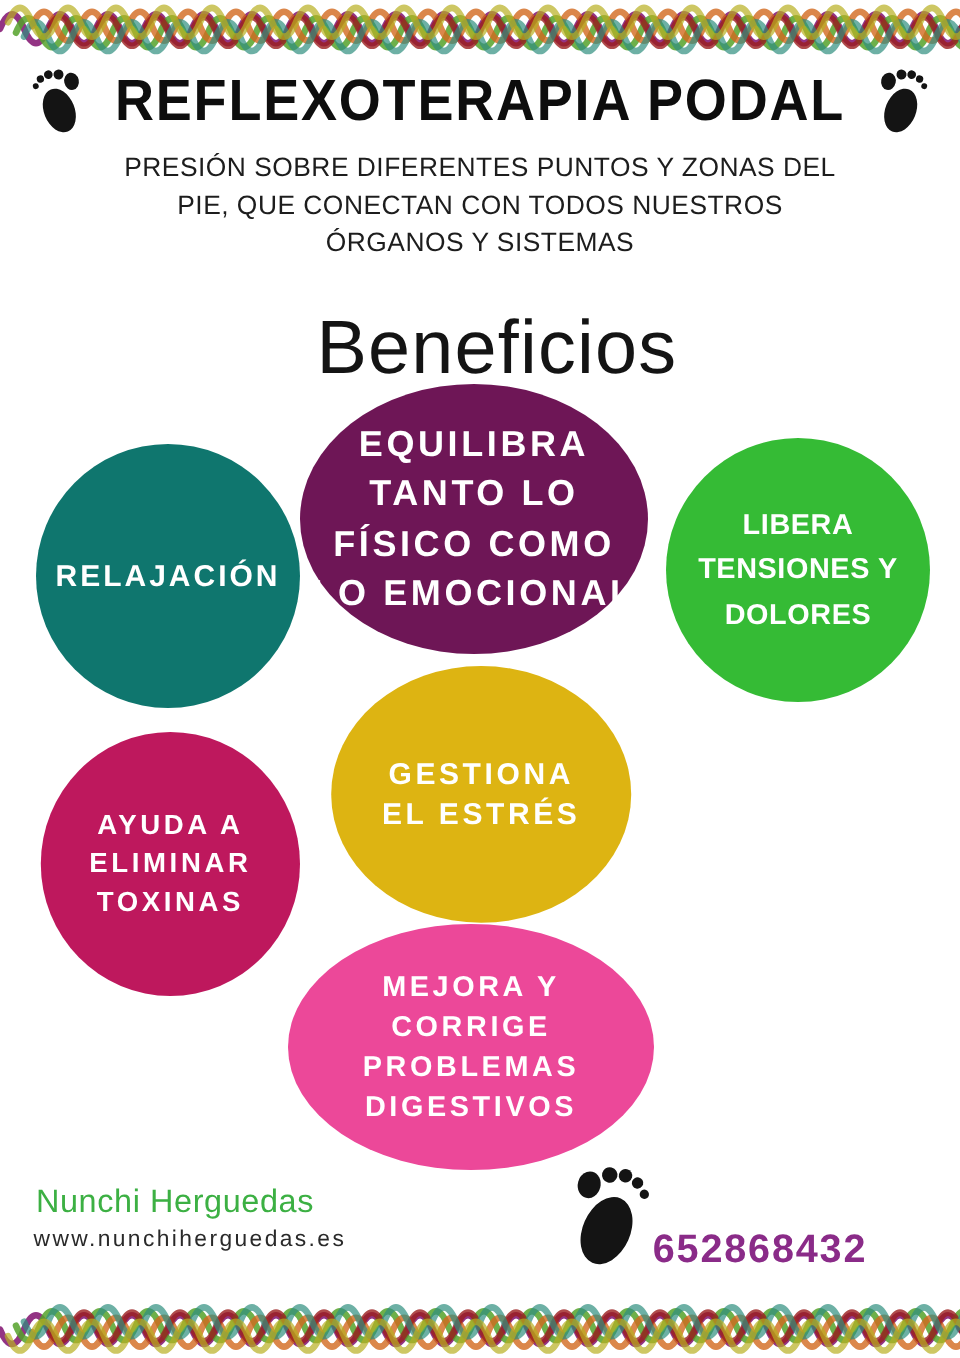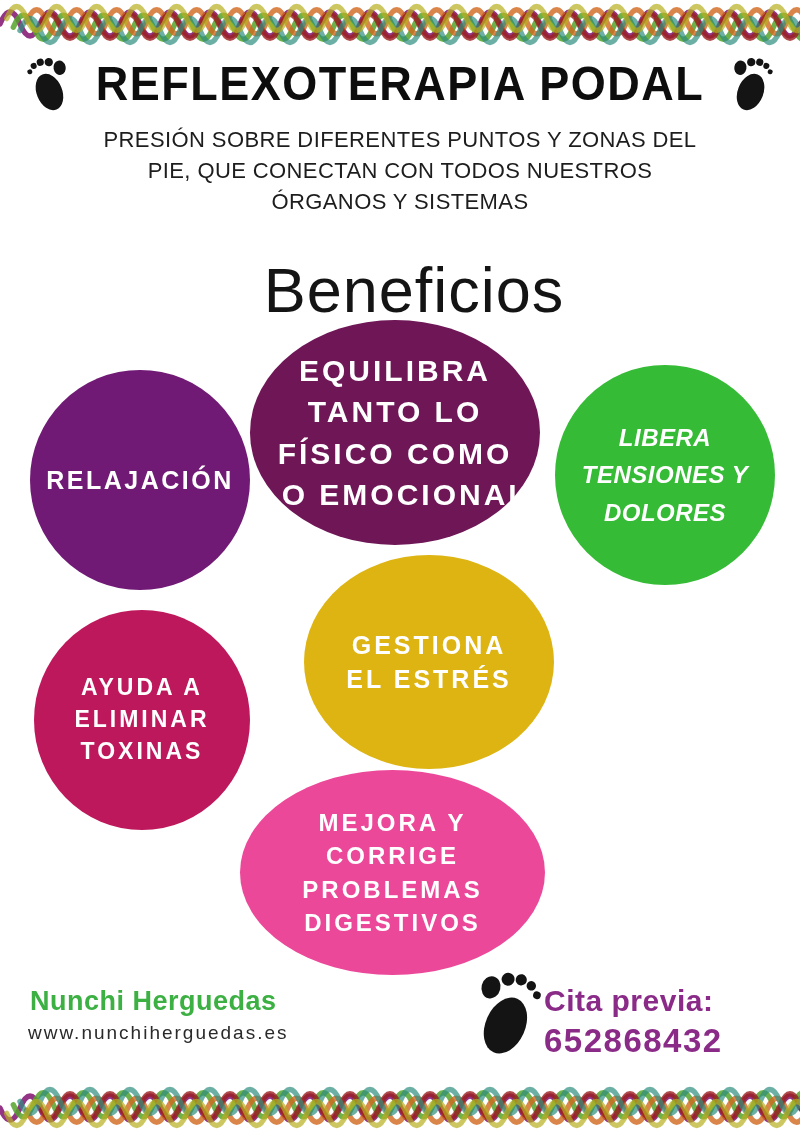--- a/index.html
+++ b/index.html
@@ -50,35 +50,35 @@
   }
   .bubble-text{
     color:#ffffff;font-weight:700;white-space:pre-line;
     letter-spacing:3px;font-size:21px;line-height:1.38;
     padding:0 10px;
   }
   .bubble-relajacion{left:30px;top:370px;width:220px;height:220px;}
   .bubble-relajacion .bubble-text{font-size:25px;letter-spacing:2.5px;}
   .bubble-equilibra{left:250px;top:320px;width:290px;height:225px;}
   .bubble-equilibra .bubble-text{font-size:30px;}
-  .bubble-libera{left:555px;top:365px;width:220px;height:220px;font-style:italic;}
+  .bubble-libera{left:555px;top:365px;width:220px;height:220px;}
   .bubble-libera .bubble-text{font-size:24px;letter-spacing:0.5px;line-height:1.55;}
   .bubble-toxinas{left:34px;top:610px;width:216px;height:220px;}
   .bubble-toxinas .bubble-text{font-size:23px;}
-  .bubble-estres{left:304px;top:555px;width:250px;height:214px;align-items:center;}
+  .bubble-estres{left:276px;top:555px;width:250px;height:214px;align-items:center;}
   .bubble-estres .bubble-text{font-size:25px;}
   .bubble-idonea{left:547px;top:643px;width:232px;height:226px;}
   .bubble-idonea .bubble-text{font-size:23px;}
   .bubble-digestivos{left:240px;top:770px;width:305px;height:205px;}
   .bubble-digestivos .bubble-text{font-size:24px;}
 
   
   .footer-brand{
     position:absolute;left:30px;top:986px;
-    font-size:27px;font-weight:700;letter-spacing:0.5px;
+    font-size:27px;font-weight:400;letter-spacing:0.5px;
   }
   .footer-website{
     position:absolute;left:28px;top:1022px;
     font-size:19px;color:#2a2a2a;letter-spacing:2px;
   }
   .foot-icon.footer-foot{
     position:absolute;left:474px;top:968px;
     width:62px;height:90px;transform:rotate(14deg);
   }
   .footer-cta{
@@ -132,21 +132,21 @@
       </g>
     </svg>
   </div>
 
   <div class="subtitle">PRESIÓN SOBRE DIFERENTES PUNTOS Y ZONAS DEL
 PIE, QUE CONECTAN CON TODOS NUESTROS
 ÓRGANOS Y SISTEMAS</div>
 
   <h2 class="section-heading">Beneficios</h2>
 
-  <div class="bubble bubble-relajacion" style="background: #701a75;">
+  <div class="bubble bubble-relajacion" style="background: #0f766e;">
     <span class="bubble-text">RELAJACIÓN</span>
   </div>
   <div class="bubble bubble-equilibra" style="background: rgb(110, 22, 86);">
     <span class="bubble-text">EQUILIBRA
 TANTO LO
 FÍSICO COMO
 LO EMOCIONAL</span>
   </div>
   <div class="bubble bubble-libera" style="background: rgb(53, 187, 53);">
     <span class="bubble-text">LIBERA
@@ -176,21 +176,20 @@
     <g fill="#141414">
       <ellipse cx="40" cy="64" rx="23" ry="34" transform="rotate(10 40 64)"></ellipse>
       <ellipse cx="13" cy="25" rx="11" ry="13"></ellipse>
       <circle cx="30" cy="11" r="7.5"></circle>
       <circle cx="45" cy="8" r="6.5"></circle>
       <circle cx="58" cy="12" r="5.5"></circle>
       <circle cx="67" cy="21" r="4.5"></circle>
     </g>
   </svg>
 
-  <div class="footer-cta" style="color: rgb(138, 43, 136);">Cita previa:</div>
   <div class="footer-phone" style="color: rgb(138, 43, 136);">652868432</div>
 
   <svg class="border-squiggle bottom" viewBox="0 0 240 44" preserveAspectRatio="none" aria-hidden="true">
     <defs>
       <path id="wavebottom" vector-effect="non-scaling-stroke" fill="none" d="M0,22 Q3,0 6,22 T12,22 T18,22 T24,22 T30,22 T36,22 T42,22 T48,22 T54,22 T60,22 T66,22 T72,22 T78,22 T84,22 T90,22 T96,22 T102,22 T108,22 T114,22 T120,22 T126,22 T132,22 T138,22 T144,22 T150,22 T156,22 T162,22 T168,22 T174,22 T180,22 T186,22 T192,22 T198,22 T204,22 T210,22 T216,22 T222,22 T228,22 T234,22 T240,22"></path>
     </defs>
     <g stroke-width="5.5" fill="none" stroke-linecap="round">
       <use href="#wavebottom" stroke="#8e2a7e" opacity="0.95"></use>
       <use href="#wavebottom" stroke="#55a32b" opacity="0.85" transform="translate(4,3)"></use>
       <use href="#wavebottom" stroke="#d2691e" opacity="0.8" transform="translate(8,-2)"></use>

